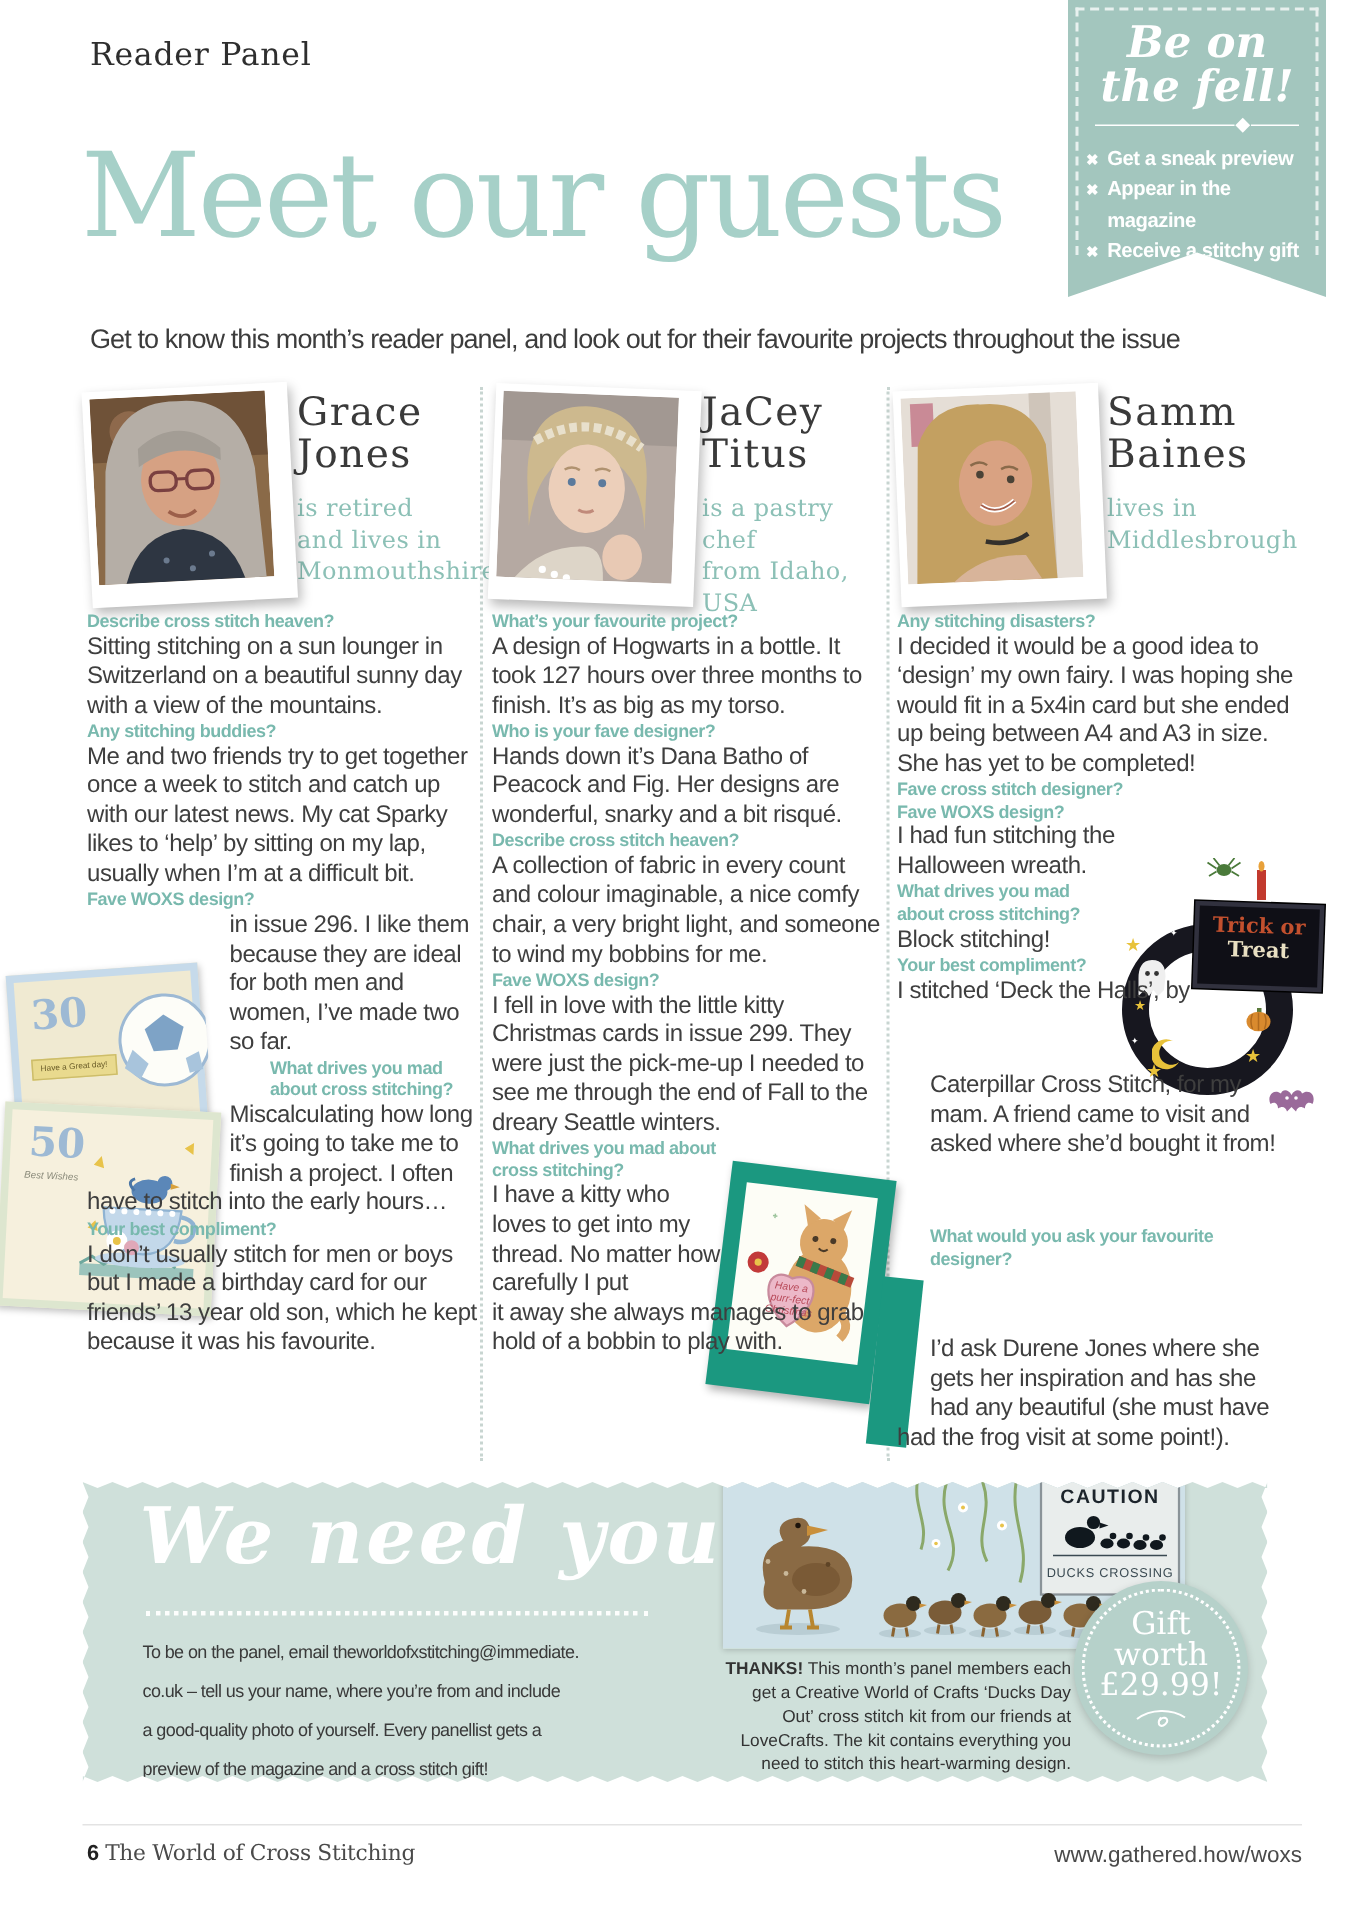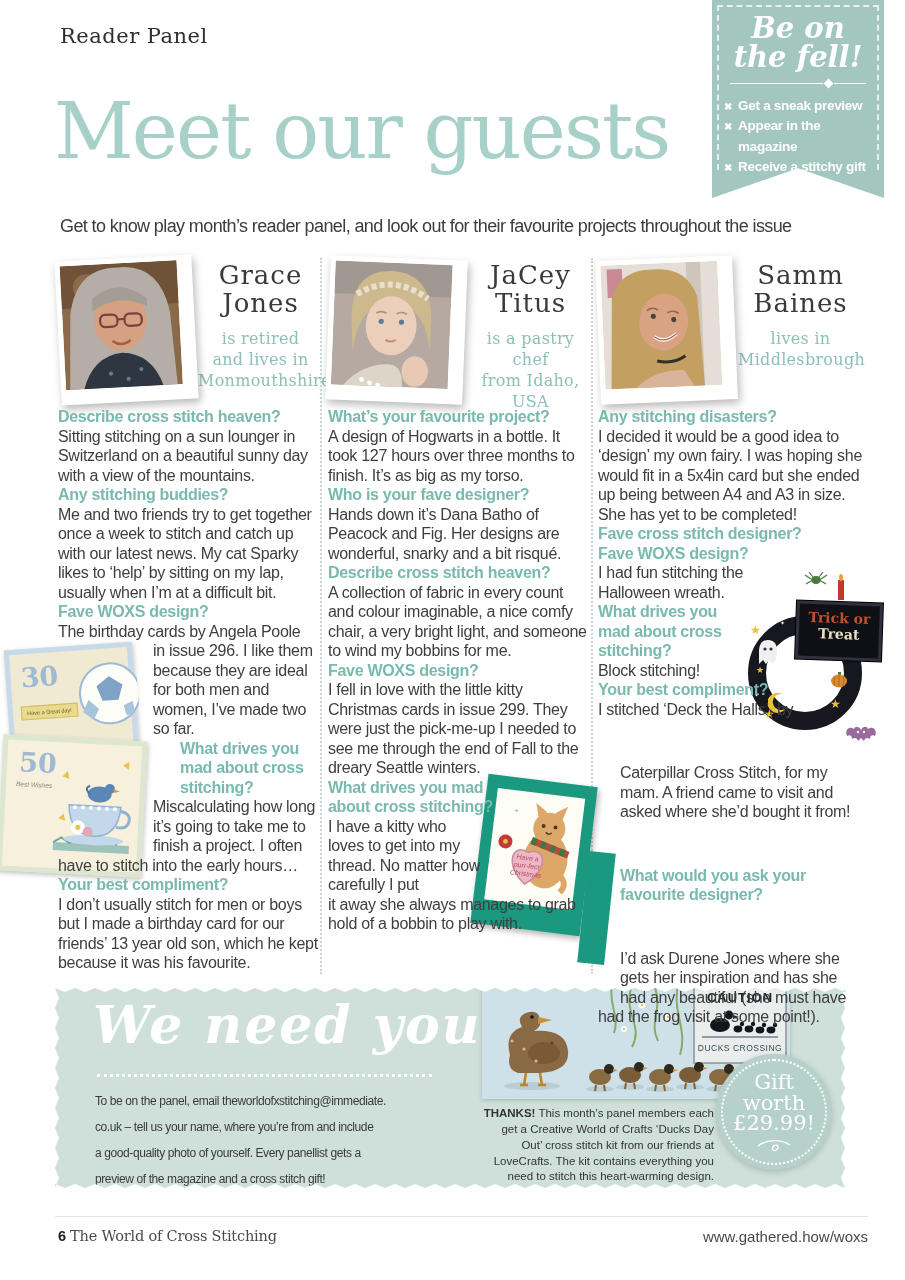--- a/index.html
+++ b/index.html
@@ -25,35 +25,35 @@
   .ribbon-div .ln{flex:1;height:1px;background:#fff;}
   .ribbon-div .dia{width:7px;height:7px;background:#fff;transform:rotate(45deg);margin:0 2px;}
   .ribbon-bullets{padding:0 12px;}
   .rb{display:flex;align-items:baseline;gap:6px;color:#fff;font-weight:bold;
       font-size:13.5px;letter-spacing:-0.3px;line-height:1.5;}
   .rb .x{font-size:10px;}
 
   
   .col{position:absolute;top:255px;width:265px;}
   .divider{position:absolute;top:258px;height:716px;border-left:2px dotted #c8d5d1;}
-  .profile{position:relative;height:152px;text-align:center;}
+  .profile{position:relative;height:152px;}
   .polaroid{position:absolute;left:0;top:3px;width:127px;height:134px;background:#fff;
             padding:5px;box-shadow:2px 4px 8px rgba(0,0,0,.28);}
   .polaroid svg{display:block;width:117px;height:124px;}
   .rot-a{transform:rotate(-3deg);}
   .rot-b{transform:rotate(2.3deg);}
   .rot-c{transform:rotate(-2.4deg);}
   .nameblock{margin-left:140px;padding-top:6px;}
   .gname{font-family:"DejaVu Serif",serif;font-size:26px;line-height:1.08;color:#3a3a3a;
          letter-spacing:1px;}
   .gbio{margin-top:12px;font-family:"DejaVu Serif",serif;font-size:16px;line-height:1.3;
         color:#8cc0b6;letter-spacing:.3px;}
   .gbio span{display:block;}
   .qa{margin-top:0;position:relative;z-index:2;}
-  .q{font-weight:bold;color:#79b9ae;font-size:16px;line-height:1.22;letter-spacing:-0.3px;}
+  .q{font-weight:bold;color:#79b9ae;font-size:12px;line-height:1.22;letter-spacing:-0.3px;}
   .a{color:#3e3e3e;font-size:16px;line-height:1.22;letter-spacing:-0.3px;}
   .pl22{padding-left:22px;margin-top:44px;} .pl95{padding-left:95px;} .pl122{padding-left:122px;}
   .pr95{padding-right:95px;} .pr100{padding-right:100px;} .pr112{padding-right:112px;}
   .pr128{padding-right:128px;}
 
   
   .art{position:absolute;z-index:1;}
 
   
   .card{position:absolute;box-shadow:1px 2px 5px rgba(0,0,0,.25);}
@@ -149,21 +149,21 @@
           <span>Appear in the magazine</span>
         </div>
       <div class="rb">
           <span class="x">✖</span>
           <span>Receive a stitchy gift</span>
         </div>
     </div>
   </div>
 
   <div class="big-title">Meet our guests</div>
-  <div class="intro">Get to know play month’s reader panel, and look out for their favourite projects throughout the issue</div>
+  <div class="intro">Get to know this month’s reader panel, and look out for their favourite projects throughout the issue</div>
 
   <div class="divider" style="left:320px"></div>
   <div class="divider" style="left:591px"></div>
 
   <div class="col" style="left:58px">
     <div class="profile">
       <div class="polaroid rot-a">
         <svg viewBox="0 0 115 122">
           <rect width="115" height="122" fill="#8a6a48"></rect>
           <rect width="115" height="42" fill="#6f5238"></rect>
@@ -192,21 +192,20 @@
           <span>Monmouthshire</span>
         </div>
       </div>
     </div>
     <div class="qa">
       <div class="q">Describe cross stitch heaven?</div>
       <div class="a">Sitting stitching on a sun lounger in Switzerland on a beautiful sunny day with a view of the mountains.</div>
       <div class="q">Any stitching buddies?</div>
       <div class="a">Me and two friends try to get together once a week to stitch and catch up with our latest news. My cat Sparky likes to ‘help’ by sitting on my lap, usually when I’m at a difficult bit.</div>
       <div class="q">Fave WOXS design?</div>
-      <div class="a">The birthday cards by Angela Poole</div>
       <div class="a pl95">in issue 296. I like them because they are ideal for both men and women, I’ve made two so far.</div>
       <div class="q pl122">What drives you mad about cross stitching?</div>
       <div class="a pl95">Miscalculating how long it’s going to take me to finish a project. I often</div>
       <div class="a">have to stitch into the early hours…</div>
       <div class="q">Your best compliment?</div>
       <div class="a">I don’t usually stitch for men or boys but I made a birthday card for our friends’ 13 year old son, which he kept because it was his favourite.</div>
     </div>
   </div>
 
   <div class="col" style="left:328px">

